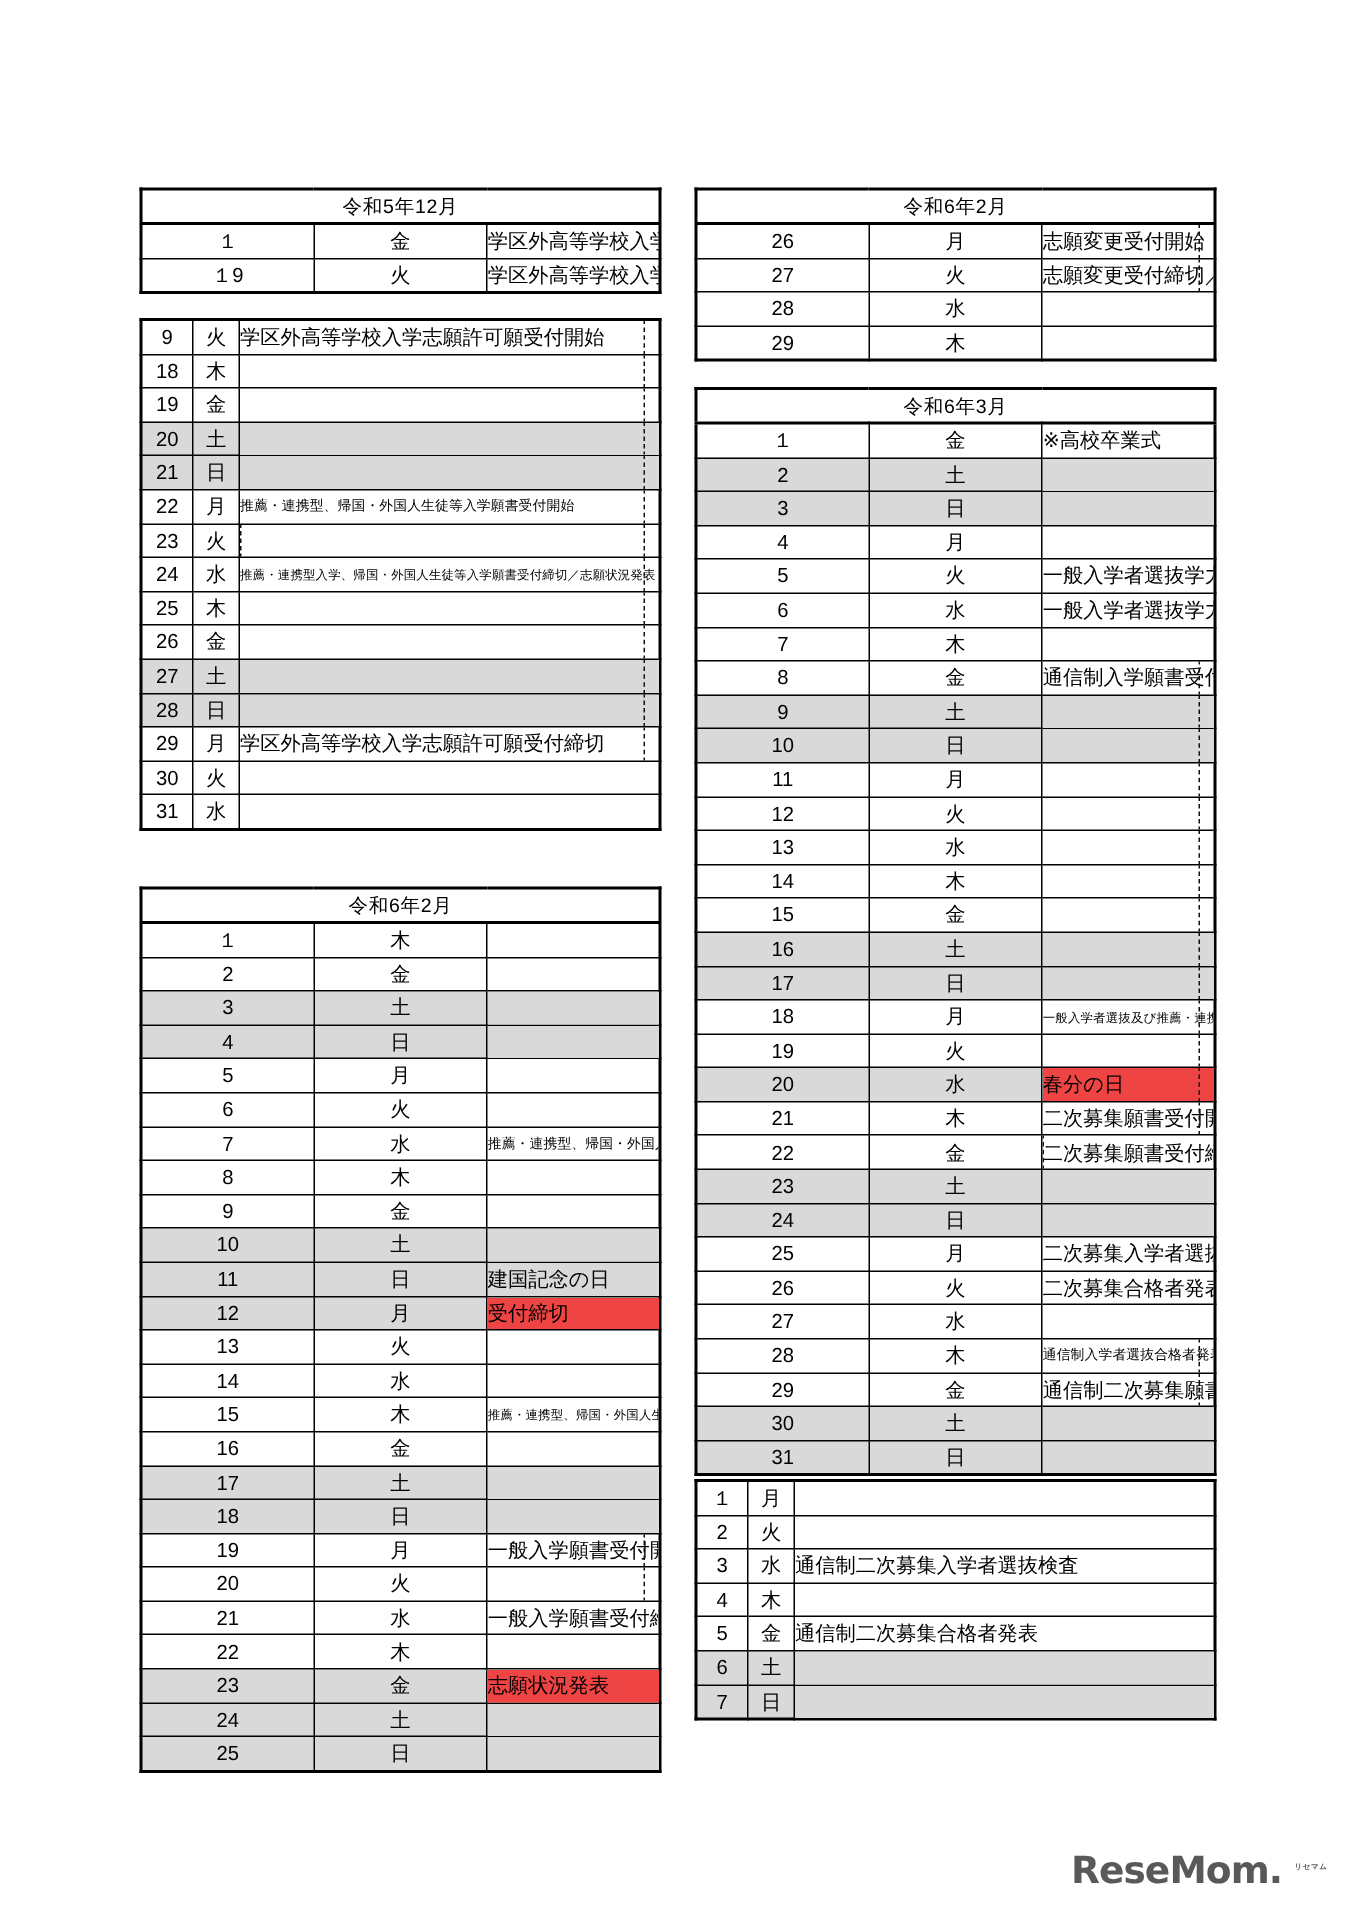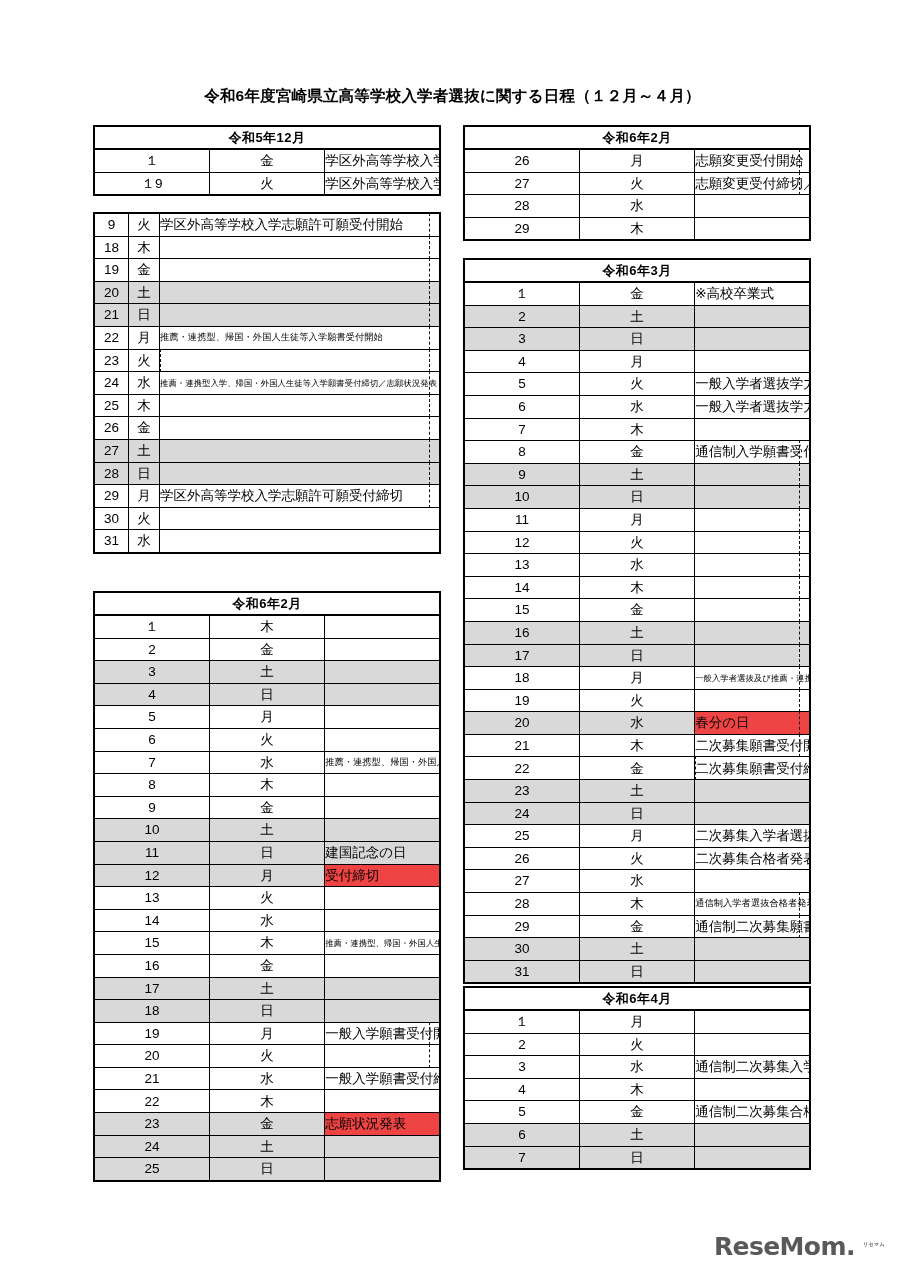--- a/index.html
+++ b/index.html
@@ -42,21 +42,21 @@
   .cal td, .cal th {
     border: 1px solid #000;
     padding: 0;
     font-weight: normal;
     vertical-align: middle;
     line-height: 1;
   }
   .cal .hdr {
     text-align: center;
     font-size: 13px;
-    font-weight: bold;
+    font-weight: normal;
     height: 21px;
     border-bottom: 2px solid #000;
     letter-spacing: 0.5px;
   }
   .c-day {
     width: 33px;
     text-align: center;
     font-size: 13.5px;
     height: 21.6px;
     border-right: 1px solid #000;
@@ -107,21 +107,20 @@
     vertical-align: super;
     letter-spacing: 0.4px;
     font-weight: bold;
   }
 </style>
 </head>
 <body>
 
 <div class="page">
 
-  <div class="doc-title">令和6年度宮崎県立高等学校入学者選抜に関する日程（１２月～４月）</div>
 
   <div id="tables-root">
       <table class="cal" style="left: 93px; top: 125px; width: 348px;">
         <tbody>
           <tr>
             <th class="hdr" colspan="3">令和5年12月</th>
           </tr>
           <tr>
             <td class="c-day">１</td>
             <td class="c-dow">金</td>
@@ -571,23 +570,20 @@
           <tr class="wknd">
             <td class="c-day">31</td>
             <td class="c-dow">日</td>
             <td class="c-evt"></td>
           </tr>
         </tbody>
       </table>
       <table class="cal" style="left: 463px; top: 986px; width: 348px;">
         <tbody>
           <tr>
-            <th class="hdr" colspan="3">令和6年4月</th>
-          </tr>
-          <tr>
             <td class="c-day">１</td>
             <td class="c-dow">月</td>
             <td class="c-evt"></td>
           </tr>
           <tr>
             <td class="c-day">2</td>
             <td class="c-dow">火</td>
             <td class="c-evt"></td>
           </tr>
           <tr>

